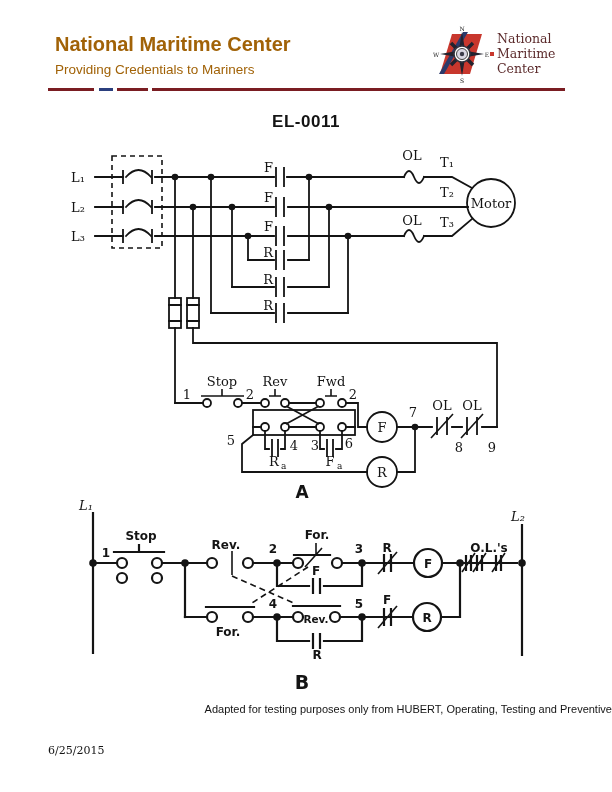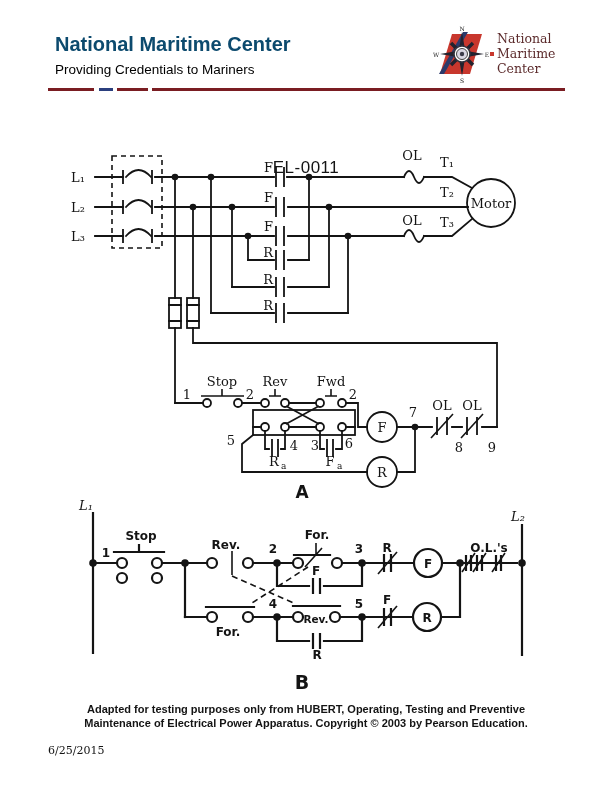--- a/index.html
+++ b/index.html
@@ -1,25 +1,25 @@
 <!DOCTYPE html>
 <html><head>
 <meta charset="utf-8">
 <style>
   html,body{margin:0;padding:0;background:#e8e8e8;}
   .page{position:relative;width:612px;height:792px;background:#ffffff;overflow:hidden;
         font-family:"Liberation Sans",sans-serif;color:#141414;}
-  .nmc-title{position:absolute;left:55px;top:33px;font-size:20px;font-weight:700;color:#0c4a6e;}
-  .nmc-sub{position:absolute;left:55px;top:62px;font-size:13.5px;color:#000000;}
+  .nmc-title{position:absolute;left:55px;top:33px;font-size:20px;font-weight:700;color:#a16207;}
+  .nmc-sub{position:absolute;left:55px;top:62px;font-size:13.5px;color:#a16207;}
   .divider{position:absolute;top:88px;height:3px;background:#7a1d22;}
   .divider.blue{background:#2b3f7e;}
   .figure-id{position:absolute;left:0;top:112px;width:100%;text-align:center;
-             font-size:17px;font-weight:400;letter-spacing:.5px;margin-top:46px;}
-  .footer{position:absolute;left:0;top:702px;width:100%;text-align:center;
-          font-size:11px;font-weight:700;line-height:14px;}
+             font-size:17px;font-weight:700;letter-spacing:.5px;}
+  .footer{position:absolute;left:0;top:702px;width:100%;text-align:right;
+          font-size:11px;font-weight:400;line-height:14px;}
   .date{position:absolute;left:48px;top:744px;font-size:11px;font-family:"DejaVu Serif",serif;}
   svg{position:absolute;left:0;top:0;}
   .w1{stroke:#141414;stroke-width:1.8;fill:none;stroke-linecap:square;}
   .w2{stroke:#141414;stroke-width:2.2;fill:none;stroke-linecap:square;}
   .thin{stroke:#141414;stroke-width:1.6;fill:none;}
   .dash{stroke:#141414;stroke-width:1.6;fill:none;stroke-dasharray:6 4;}
   .dashbox{stroke:#141414;stroke-width:1.6;fill:none;stroke-dasharray:5 4;}
   .circ{stroke:#141414;stroke-width:1.8;fill:#ffffff;}
   .circb{stroke:#141414;stroke-width:2.2;fill:#ffffff;}
   .dot{fill:#141414;stroke:none;}
@@ -255,17 +255,16 @@
       <text class="tb" x="359" y="608" text-anchor="middle">5</text>
       <text class="tb" x="387" y="604" text-anchor="middle">F</text>
       <text class="tb" x="427" y="622" text-anchor="middle" font-size="13">R</text>
       <text class="tb" x="317" y="659" text-anchor="middle">R</text>
       <text class="big" x="302" y="689" font-size="19" text-anchor="middle">B</text>
     </g>
   </svg>
 
   <div class="footer">
     <div>Adapted for testing purposes only from HUBERT, Operating, Testing and Preventive</div>
-    <div>Maintenance of Electrical Power Apparatus. Copyright © 2003 by Pearson Education.</div>
   </div>
   <div class="date">6/25/2015</div>
 
 </div>
 
 </body></html>

